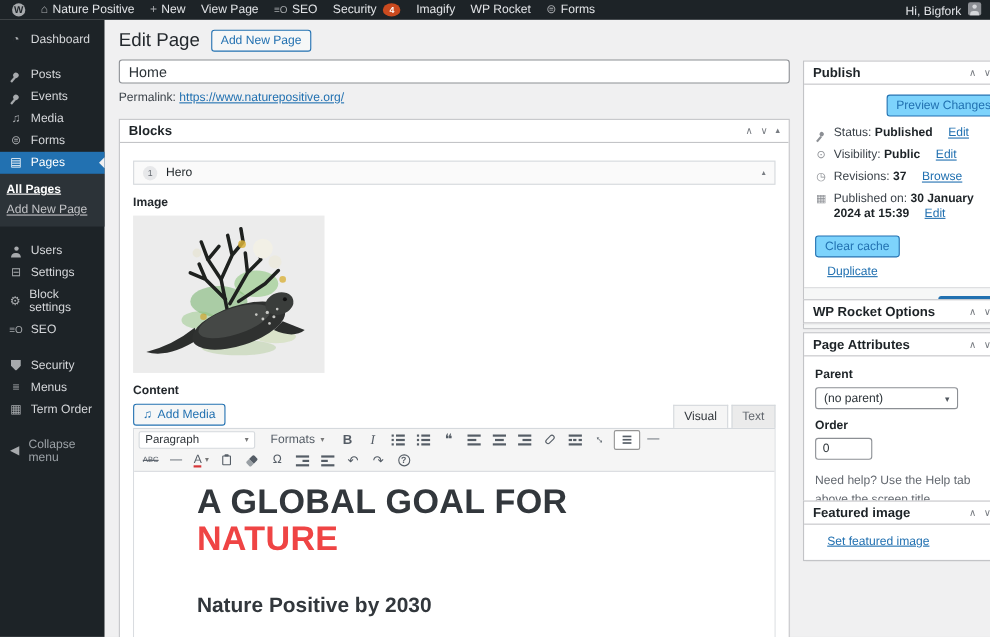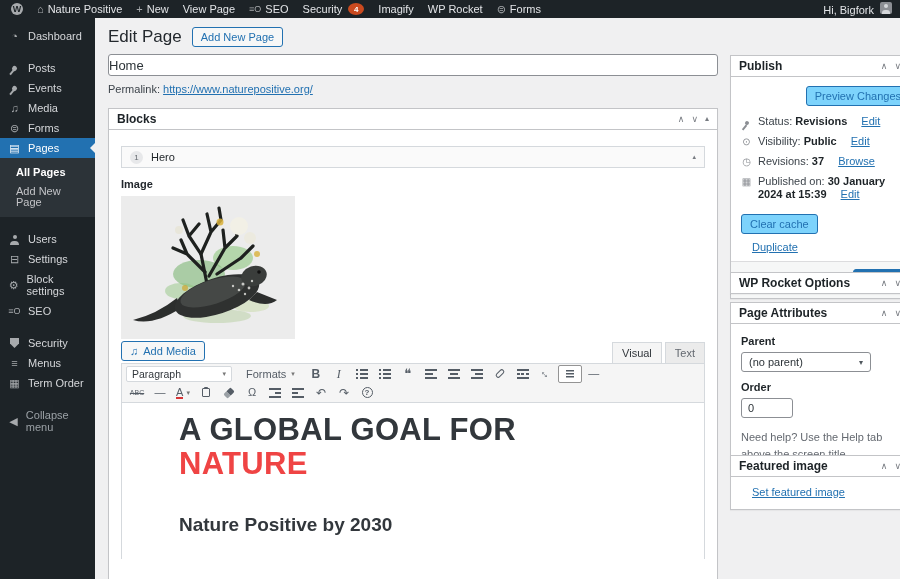--- a/index.html
+++ b/index.html
@@ -26,42 +26,42 @@
     font-size:11px;padding-top:8px;box-sizing:border-box;}
   .sb-item{display:flex;align-items:center;gap:7px;padding:4px 8px;position:relative;line-height:12px;}
   .sb-item .ic{width:13px;display:inline-flex;justify-content:center;color:#a7aaad;font-size:11px;line-height:1;}
   .sb-item.active{background:#2271b1;color:#fff;}
   .sb-item.active .ic{color:#fff;}
   .sb-item.active::after{content:"";position:absolute;right:0;top:50%;margin-top:-5px;
     border-top:5px solid transparent;border-bottom:5px solid transparent;border-right:5px solid #f0f0f1;}
   .sb-item.gap{margin-top:12px;}
   .sb-item.muted{color:#9ba1a6;}
   .sb-submenu{background:#2c3338;padding:5px 0;}
-  .sb-sub{padding:4px 16px;color:#c3c4c7;line-height:11px;}
+  .sb-sub{padding:4px 6px;color:#c3c4c7;line-height:11px;text-decoration:underline;}
   .sb-sub.current{color:#fff;font-weight:bold;}
   .pin{width:5px;height:5px;border-radius:50%;background:#a7aaad;display:inline-block;position:relative;transform:rotate(40deg);}
   .pin::after{content:"";position:absolute;top:4px;left:2px;width:1.5px;height:6px;background:inherit;}
   .person{width:9px;height:9px;display:inline-block;position:relative;}
   .person::before{content:"";position:absolute;top:0;left:2.5px;width:4px;height:4px;border-radius:50%;background:#a7aaad;}
   .person::after{content:"";position:absolute;bottom:-1px;left:0;width:9px;height:4px;border-radius:4px 4px 0 0;background:#a7aaad;}
   .shield{width:9px;height:10px;background:#a7aaad;display:inline-block;
     clip-path:polygon(0 0,100% 0,100% 55%,50% 100%,0 55%);}
   
   #screen-meta{position:absolute;top:19px;right:10px;display:flex;gap:7px;z-index:20;}
   .meta-btn{background:#fff;border:1px solid #c3c4c7;border-radius:0 0 3px 3px;color:#646970;
     font-size:11px;padding:3px 9px;display:inline-flex;align-items:center;gap:6px;}
   .meta-btn .ic{font-size:7px;color:#787c82;}
   
   #main-col{position:absolute;left:108px;top:18px;width:610px;}
   #page-title-row{display:flex;align-items:center;gap:10px;margin-top:9px;}
   #page-title-row h1{font-size:17px;font-weight:400;color:#23282d;margin:0;}
   .btn-page-action{font-size:11px;color:#2271b1;border:1px solid #2271b1;background:#f6f7f7;
     border-radius:3px;padding:3px 8px;}
   #title-input{margin-top:7px;width:100%;box-sizing:border-box;height:22px;border:1px solid #8c8f94;
-    border-radius:3px;padding:0 0;font-size:13px;color:#2c3338;background:#fff;font-family:inherit;}
+    border-radius:3px;padding:0 8px;font-size:13px;color:#2c3338;background:#fff;font-family:inherit;}
   #permalink{margin-top:7px;font-size:11px;color:#3c434a;}
   #permalink a{color:#2271b1;text-decoration:underline;}
   
   .postbox{background:#fff;border:1px solid #c3c4c7;box-shadow:0 1px 1px rgba(0,0,0,.04);box-sizing:border-box;}
   .postbox-header{display:flex;align-items:center;justify-content:space-between;height:20px;
     padding:0 8px;border-bottom:1px solid #c3c4c7;}
   .postbox-header h2{font-size:12px;font-weight:bold;color:#1d2327;margin:0;}
   .handle-icons{display:flex;align-items:center;gap:7px;color:#787c82;}
   .handle-icons .ic{font-size:9px;line-height:1;}
   .handle-icons .tg{font-size:8px;}
@@ -348,20 +348,21 @@
                 <circle cx="128" cy="92" r="1.4"></circle>
                 <circle cx="118" cy="94" r="1.3"></circle>
               <circle cx="124" cy="98" r="1.2"></circle>
                 <circle cx="112" cy="90" r="1.2"></circle>
                 <circle cx="131" cy="85" r="1.2"></circle>
             </g>
             <path d="M128 104 Q146 112 156 104 Q146 100 136 96 Z" fill="#2c2e2d"></path>
           </svg>
         </div>
 
+        <div class="field-label" data-name="content-field-label">Content</div>
 
         <div class="media-row">
           <span class="btn-add-media" data-name="add-media-button">
             <span class="ic" data-name="add-media-icon">♫</span>
             <span>Add Media</span>
           </span>
           <span class="editor-tabs">
             <span class="etab active" data-name="tab-visual">Visual</span>
             <span class="etab" data-name="tab-text">Text</span>
           </span>
@@ -469,21 +470,21 @@
         <span class="ic" data-name="move-down-icon">∨</span>
         <span class="ic tg" data-name="collapse-toggle-icon">▴</span>
       </span>
     </div>
     <div class="pub-body">
       <div class="preview-row">
         <span class="btn-secondary" data-name="preview-changes-button">Preview Changes</span>
       </div>
       <div class="misc-row">
         <span class="mi-icon" data-name="status-icon"><span class="pin"></span></span>
-        <span><span>Status:</span> <b>Revisions</b>
+        <span><span>Status:</span> <b>Published</b>
           <a class="blue-link" data-name="edit-status-link">Edit</a></span>
       </div>
       <div class="misc-row">
         <span class="mi-icon" data-name="visibility-icon">⊙</span>
         <span><span>Visibility:</span> <b>Public</b>
           <a class="blue-link" data-name="edit-visibility-link">Edit</a></span>
       </div>
       <div class="misc-row">
         <span class="mi-icon" data-name="revisions-icon">◷</span>
         <span><span>Revisions:</span> <b>37</b>

